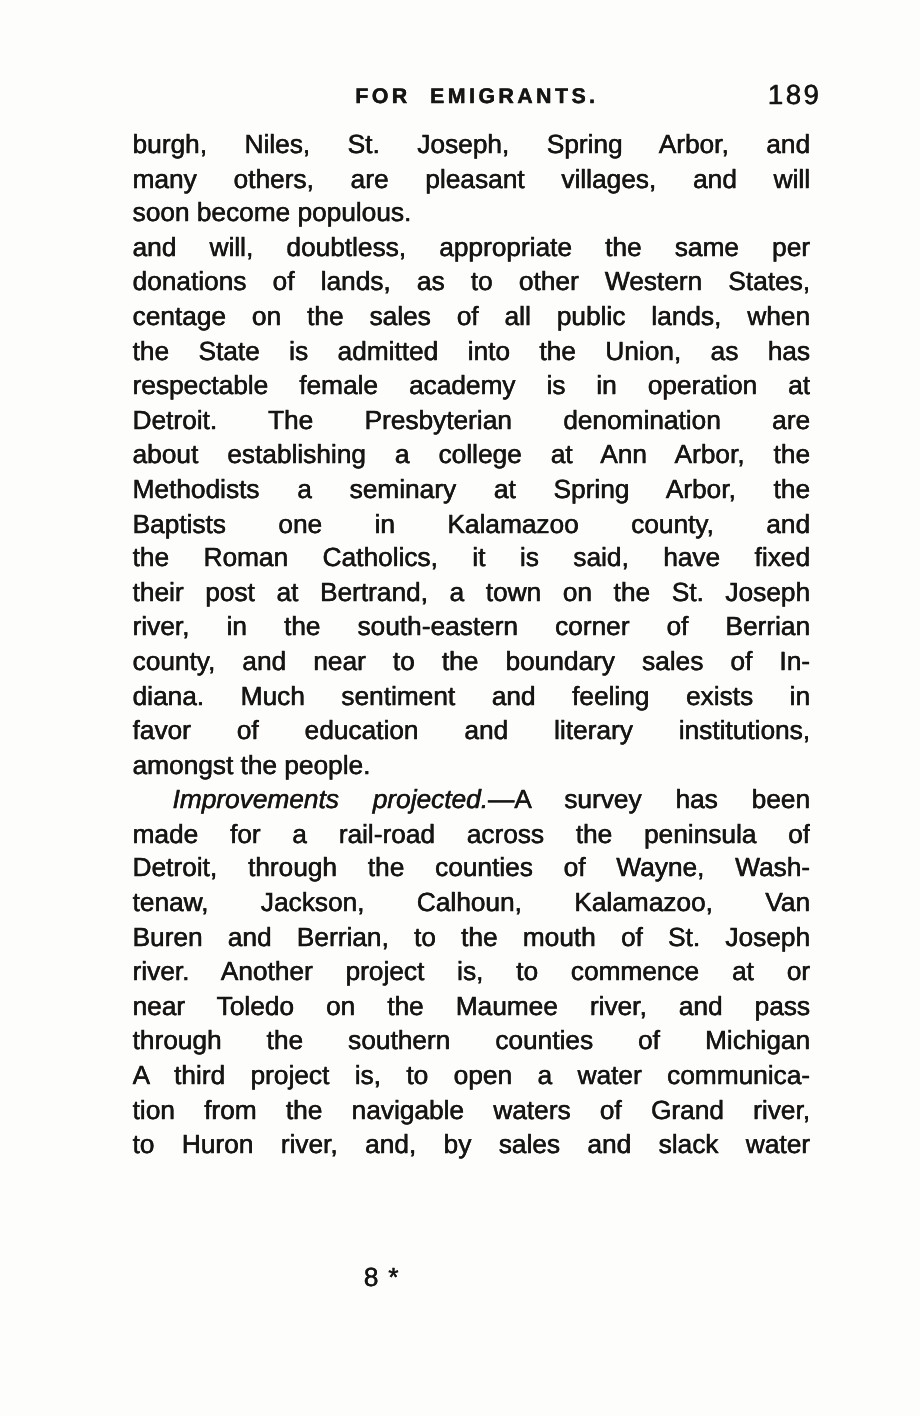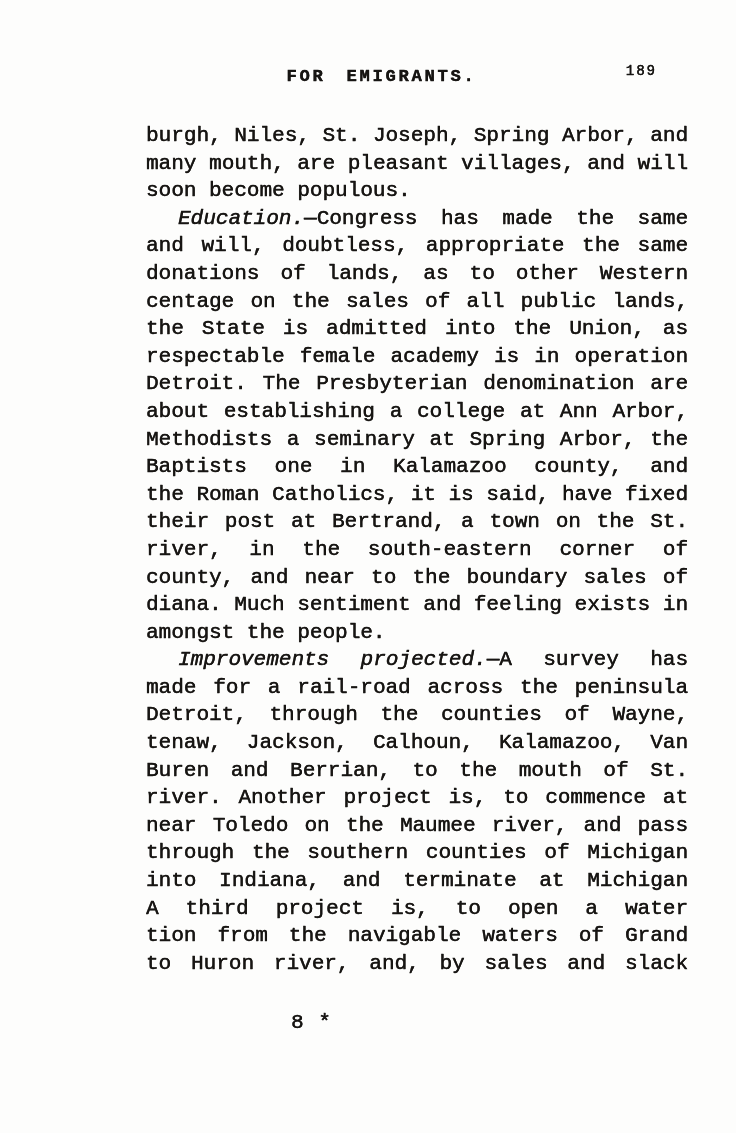--- a/index.html
+++ b/index.html
@@ -6,21 +6,21 @@
     margin: 0;
     padding: 0;
     background: #ffffff;
   }
   .sheet {
     position: relative;
     width: 736px;
     height: 1133px;
     background: #fdfdfc;
     color: #171513;
-    font-family: Liberation Mono, monospace;
+    font-family: Liberation Sans, sans-serif;
     overflow: hidden;
   }
   
   .inked {
     -webkit-text-stroke: 0.35px #1b1916;
     text-shadow: 0.25px 0 0 currentColor;
   }
 
   
   .running-header {
@@ -38,31 +38,30 @@
     text-align: center;
     font-size: 17px;
     font-weight: 700;
     letter-spacing: 2.8px;
     word-spacing: 8px;
   }
   .page-number {
     position: absolute;
     right: 0;
     top: 0;
-    font-size: 14px;
+    font-size: 22px;
     letter-spacing: 2px;
   }
 
   
   .body-text {
     position: absolute;
-    top: 122px;
+    top: 102px;
     left: 106px;
     width: 542px;
-    margin-left: 40px;
   }
   .line {
     font-size: 21px;
     line-height: 27.6px;
     height: 27.6px;
     text-align: justify;
     text-align-last: justify;
     overflow: hidden;
     white-space: normal;
   }
@@ -91,47 +90,46 @@
 
 <div class="sheet">
 
   <div class="running-header">
     <div class="running-title inked">FOR EMIGRANTS.</div>
     <div class="page-number inked">189</div>
   </div>
 
   <div class="body-text inked" id="body-text">
       <div class="line">burgh, Niles, St. Joseph, Spring Arbor, and</div>
-      <div class="line">many mouth, are pleasant villages, and will</div>
+      <div class="line">many others, are pleasant villages, and will</div>
       <div class="line flush">soon become populous.</div>
-      <div class="line indent"><span class="lead">Education.</span><span>—Congress has made the same</span></div>
       <div class="line">and will, doubtless, appropriate the same per</div>
       <div class="line">donations of lands, as to other Western States,</div>
       <div class="line">centage on the sales of all public lands, when</div>
       <div class="line">the State is admitted into the Union, as has</div>
       <div class="line">respectable female academy is in operation at</div>
       <div class="line">Detroit.  The Presbyterian denomination are</div>
       <div class="line">about establishing a college at Ann Arbor, the</div>
       <div class="line">Methodists a seminary at Spring Arbor, the</div>
       <div class="line">Baptists one in Kalamazoo county, and</div>
       <div class="line">the Roman Catholics, it is said, have fixed</div>
       <div class="line">their post at Bertrand, a town on the St. Joseph</div>
       <div class="line">river, in the south-eastern corner of Berrian</div>
       <div class="line">county, and near to the boundary sales of In-</div>
       <div class="line">diana.  Much sentiment and feeling exists in</div>
+      <div class="line">favor of education and literary institutions,</div>
       <div class="line flush">amongst the people.</div>
       <div class="line indent"><span class="lead">Improvements projected.</span><span>—A survey has been</span></div>
       <div class="line">made for a rail-road across the peninsula of</div>
       <div class="line">Detroit, through the counties of Wayne, Wash-</div>
       <div class="line">tenaw, Jackson, Calhoun, Kalamazoo, Van</div>
       <div class="line">Buren and Berrian, to the mouth of St. Joseph</div>
       <div class="line">river.  Another project is, to commence at or</div>
       <div class="line">near Toledo on the Maumee river, and pass</div>
       <div class="line">through the southern counties of Michigan</div>
-      <div class="line">into Indiana, and terminate at Michigan city.</div>
       <div class="line">A third project is, to open a water communica-</div>
       <div class="line">tion from the navigable waters of Grand river,</div>
       <div class="line">to Huron river, and, by sales and slack water</div>
     </div>
 
   <div class="page-footer inked">8 *</div>
 
 </div>
 
 </body></html>

